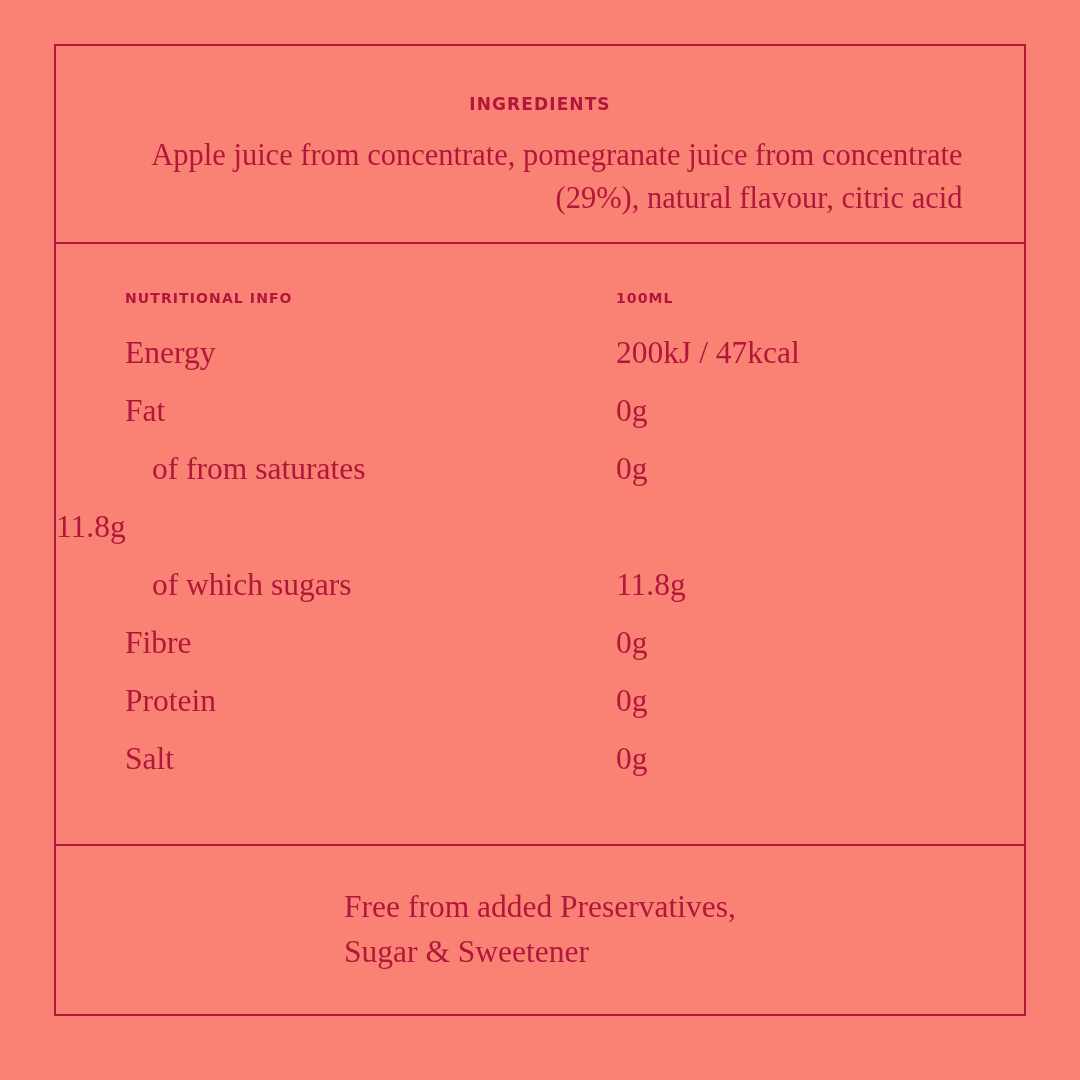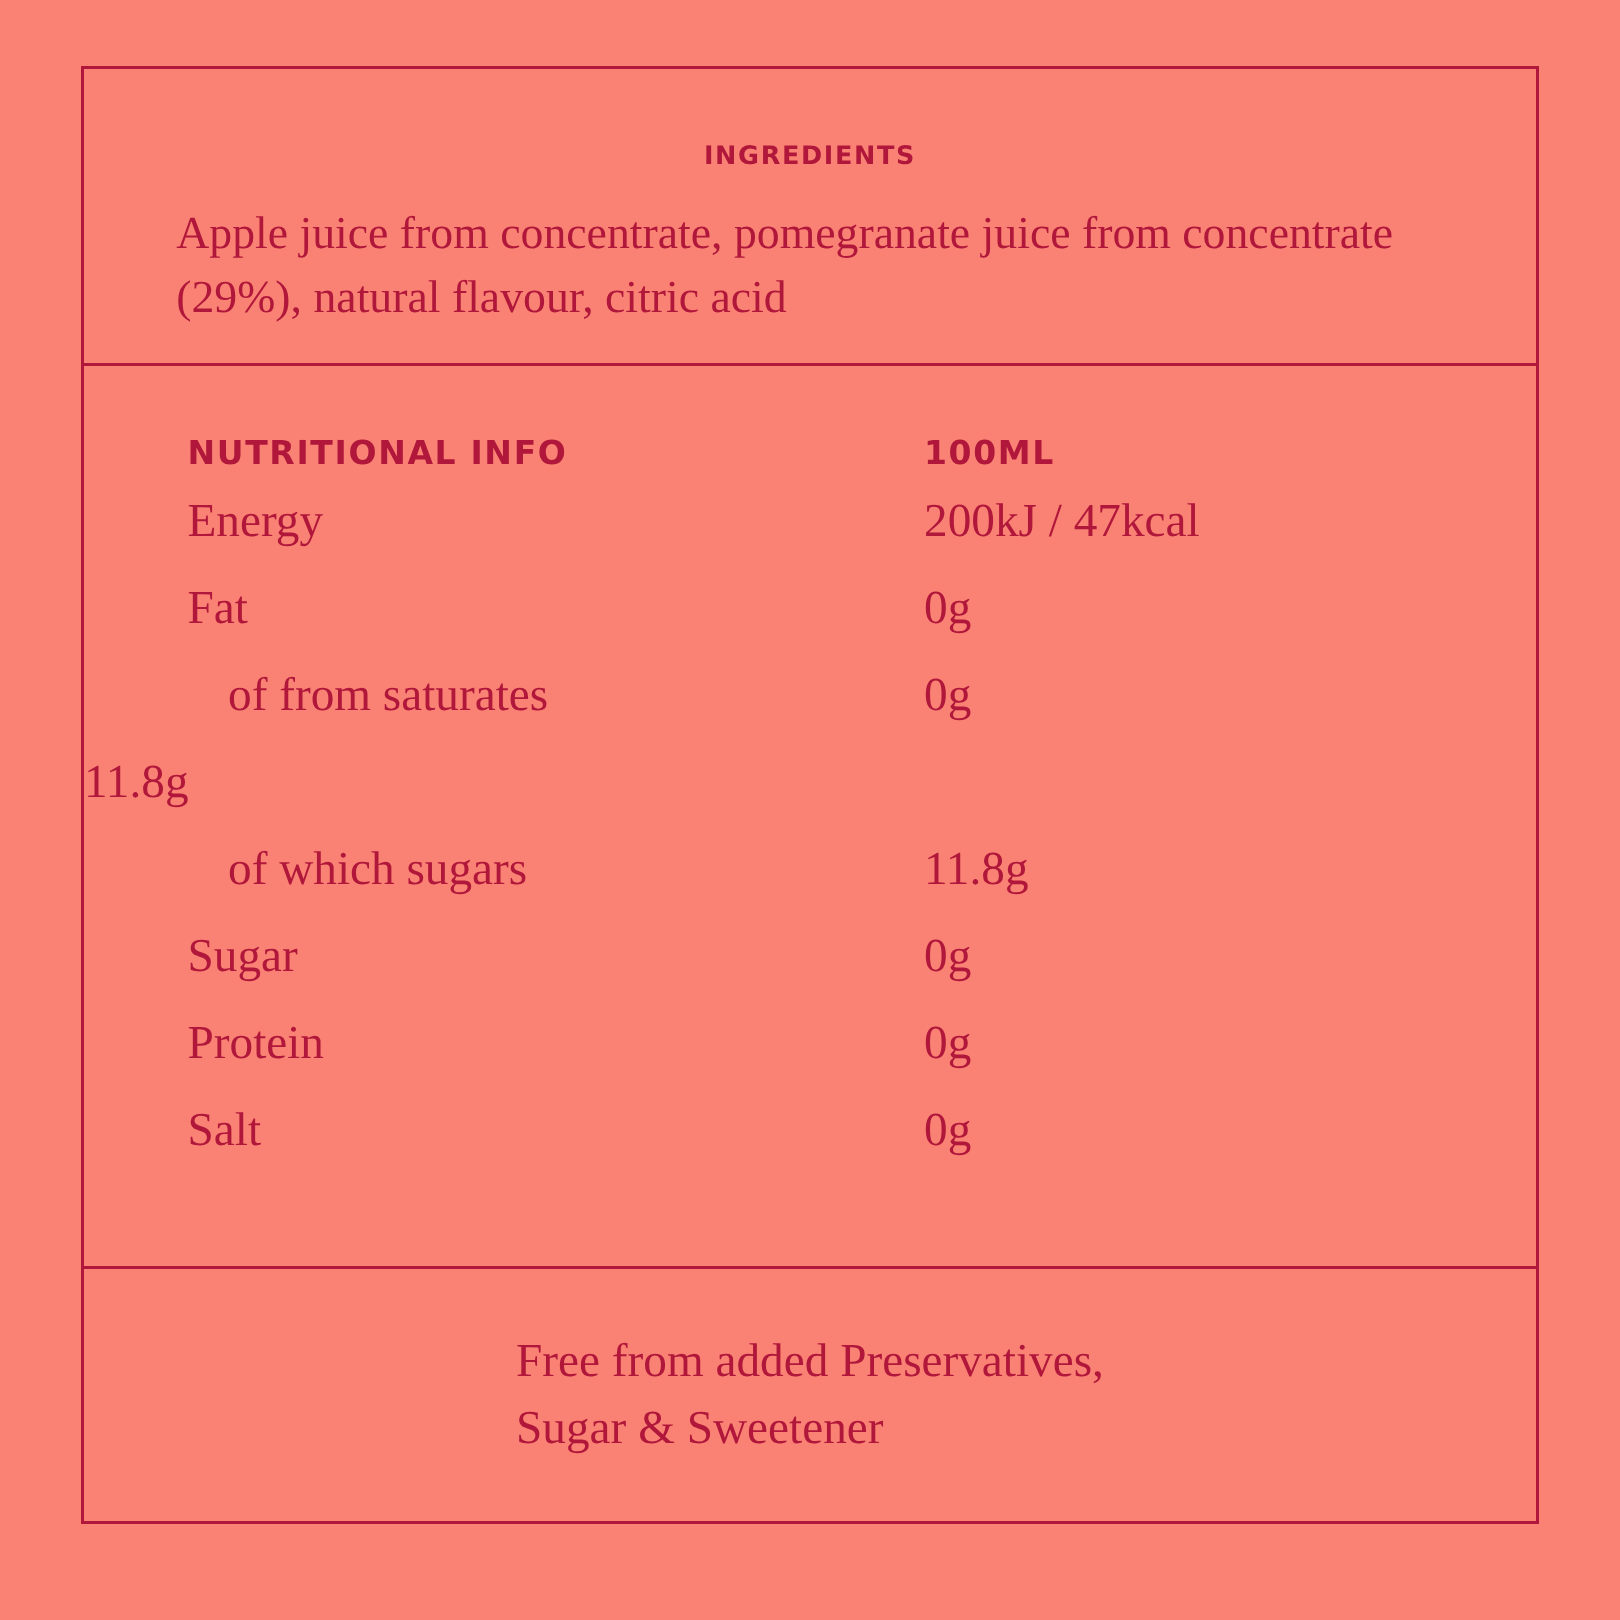--- a/index.html
+++ b/index.html
@@ -42,40 +42,40 @@
     font-family: "DejaVu Sans", sans-serif;
     font-weight: bold;
     font-size: 17px;
     letter-spacing: 1.1px;
     text-transform: uppercase;
     margin-bottom: 20px;
   }
   .ingredients-text {
     font-size: 30.5px;
     line-height: 1.42;
-    text-align: left;
+    text-align: right;
     max-width: 845px;
   }
 
   
   .nutrition {
     flex: 1 1 auto;
     border-bottom: 2px solid #B0173A;
     box-sizing: border-box;
     padding: 46px 0 0 0;
     position: relative;
   }
   .nutrition-head {
     display: flex;
     font-family: "DejaVu Sans", sans-serif;
     font-weight: bold;
-    font-size: 22px;
+    font-size: 14px;
     letter-spacing: 1.1px;
     text-transform: uppercase;
-    margin-bottom: 14px;
+    margin-bottom: 29px;
   }
   .col-name {
     padding-left: 69px;
     width: 560px;
     box-sizing: border-box;
   }
   .col-value {
     padding-left: 0;
   }
 
@@ -144,21 +144,21 @@
         <div class="nut-value">0g</div>
       </div>
       <div class="nut-row">
         <div class="nut-value">11.8g</div>
       </div>
       <div class="nut-row">
         <div class="nut-label indented">of which sugars</div>
         <div class="nut-value">11.8g</div>
       </div>
       <div class="nut-row">
-        <div class="nut-label">Sugar</div>
+        <div class="nut-label">Fibre</div>
         <div class="nut-value">0g</div>
       </div>
       <div class="nut-row">
         <div class="nut-label">Protein</div>
         <div class="nut-value">0g</div>
       </div>
       <div class="nut-row">
         <div class="nut-label">Salt</div>
         <div class="nut-value">0g</div>
       </div>

